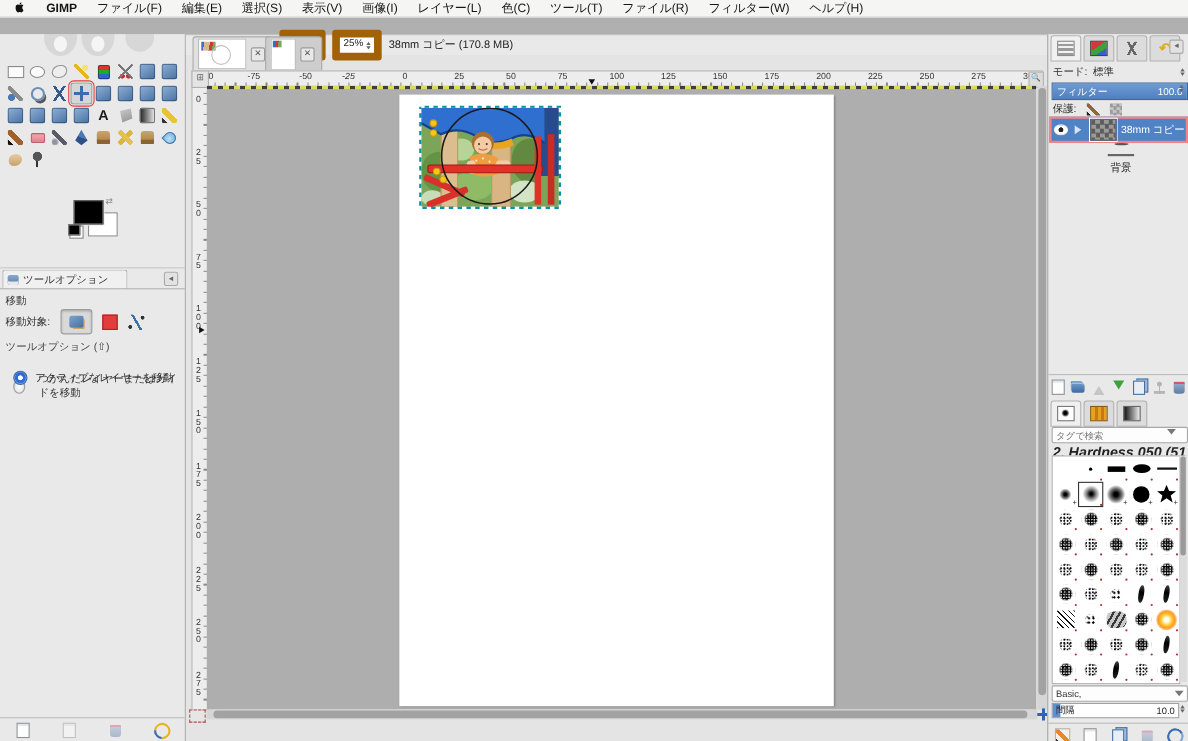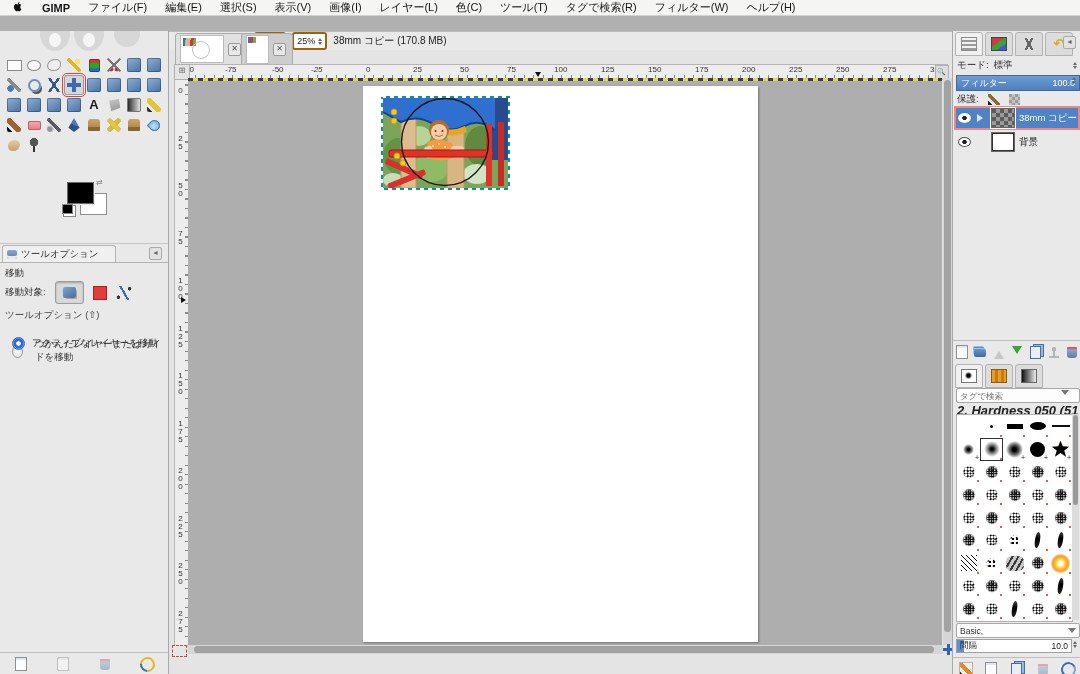--- a/index.html
+++ b/index.html
@@ -122,21 +122,21 @@
   
   #vscroll{left:774px;top:47px;width:9px;height:567px;background:#d6d6d6;}
   #vscroll .sthumb{position:absolute;left:1px;top:2px;width:7px;height:552px;background:#a2a2a2;border-radius:4px;}
   #hscroll{left:19px;top:614px;width:755px;height:9px;background:#d6d6d6;}
   #hscroll .sthumb{position:absolute;top:1px;left:6px;width:740px;height:7px;background:#a2a2a2;border-radius:4px;}
   #quickmask{left:3px;top:614px;width:13px;height:10px;border:1.5px dashed #b05050;background:#e6e6e6;}
   #nav-cross{left:774px;top:613px;width:11px;height:11px;
      background:linear-gradient(0deg,transparent 40%,#2f62b8 40% 60%,transparent 60%),linear-gradient(90deg,transparent 40%,#2f62b8 40% 60%,transparent 60%),radial-gradient(circle,#9cc0ee 0 2px,transparent 2.5px);}
   
   #statusbar{left:0;top:624px;width:783px;height:19px;background:#e9e9e9;border-top:1px solid #bcbcbc;display:flex;align-items:center;font-size:10px;color:#222;gap:6px;padding-left:16px;box-sizing:border-box;}
-  .combo{height:14px;background:#fff;border:2px solid #a16207;border-radius:3px;display:flex;align-items:center;font-size:9px;color:#222;padding:0 3px;gap:3px;}
+  .combo{height:14px;background:#fff;border:7px solid #a16207;border-radius:3px;display:flex;font-size:9px;color:#222;padding:0 3px;gap:3px;}
   .spin{display:flex;flex-direction:column;justify-content:center;gap:1px;}
   .spin i{width:0;height:0;border:2.5px solid transparent;display:block;}
   .spin .up{border-bottom:3.5px solid #666;}
   .spin .dn{border-top:3.5px solid #666;}
   
   #right-dock{left:952px;top:31px;width:128px;height:643px;background:#e9e9e9;border-left:1px solid #a9a9a9;}
   #dock-tabs{left:2px;top:1px;display:flex;gap:2px;}
   .dock-tab{width:26px;height:22px;border:1px solid #b2b2b2;border-radius:3px 3px 0 0;background:#dcdcdc;display:flex;align-items:center;justify-content:center;}
   .dock-tab.active{background:#f0f0f0;}
   .ic-layers-stack{width:14px;height:12px;background:repeating-linear-gradient(0deg,#9a9a9a 0 2px,#f2f2f2 2px 4px);border:1px solid #8c8c8c;}
@@ -214,21 +214,21 @@
       </svg>
   <span class="menu-item brand">GIMP</span>
       <span class="menu-item">ファイル(F)</span>
       <span class="menu-item">編集(E)</span>
       <span class="menu-item">選択(S)</span>
       <span class="menu-item">表示(V)</span>
       <span class="menu-item">画像(I)</span>
       <span class="menu-item">レイヤー(L)</span>
       <span class="menu-item">色(C)</span>
       <span class="menu-item">ツール(T)</span>
-      <span class="menu-item">タグで検索(R)</span>
+      <span class="menu-item">ファイル(R)</span>
       <span class="menu-item">フィルター(W)</span>
       <span class="menu-item">ヘルプ(H)</span>
     </div>
 
 
   <div id="toolbox" class="abs">
     <div id="wilber" class="abs">
       <div class="weye" style="left:18px;">
           <i></i>
         </div>
@@ -561,21 +561,21 @@
       <span class="ic-brush-small"></span>
       <span class="ic-checker-small"></span>
     </div>
     <div id="layer-list">
         <div class="layer-row abs selected" style="top: 75px;">
           <div class="eye"></div>
           <div class="expander"></div>
           <div class="lthumb checker"></div>
           <span>38mm コピー</span>
         </div>
-        <div class="layer-row abs" style="top: 99px;">
+        <div class="layer-row abs" style="top: 99px; flex-direction: column;">
           <div class="eye"></div>
           <div style="width: 12px;"></div>
           <div class="lthumb white"></div>
           <span>背景</span>
         </div>
       </div>
     <div id="layers-footer" class="abs dock-footer">
         <div class="fbtn">
           <div class="ic-page"></div>
         </div>

